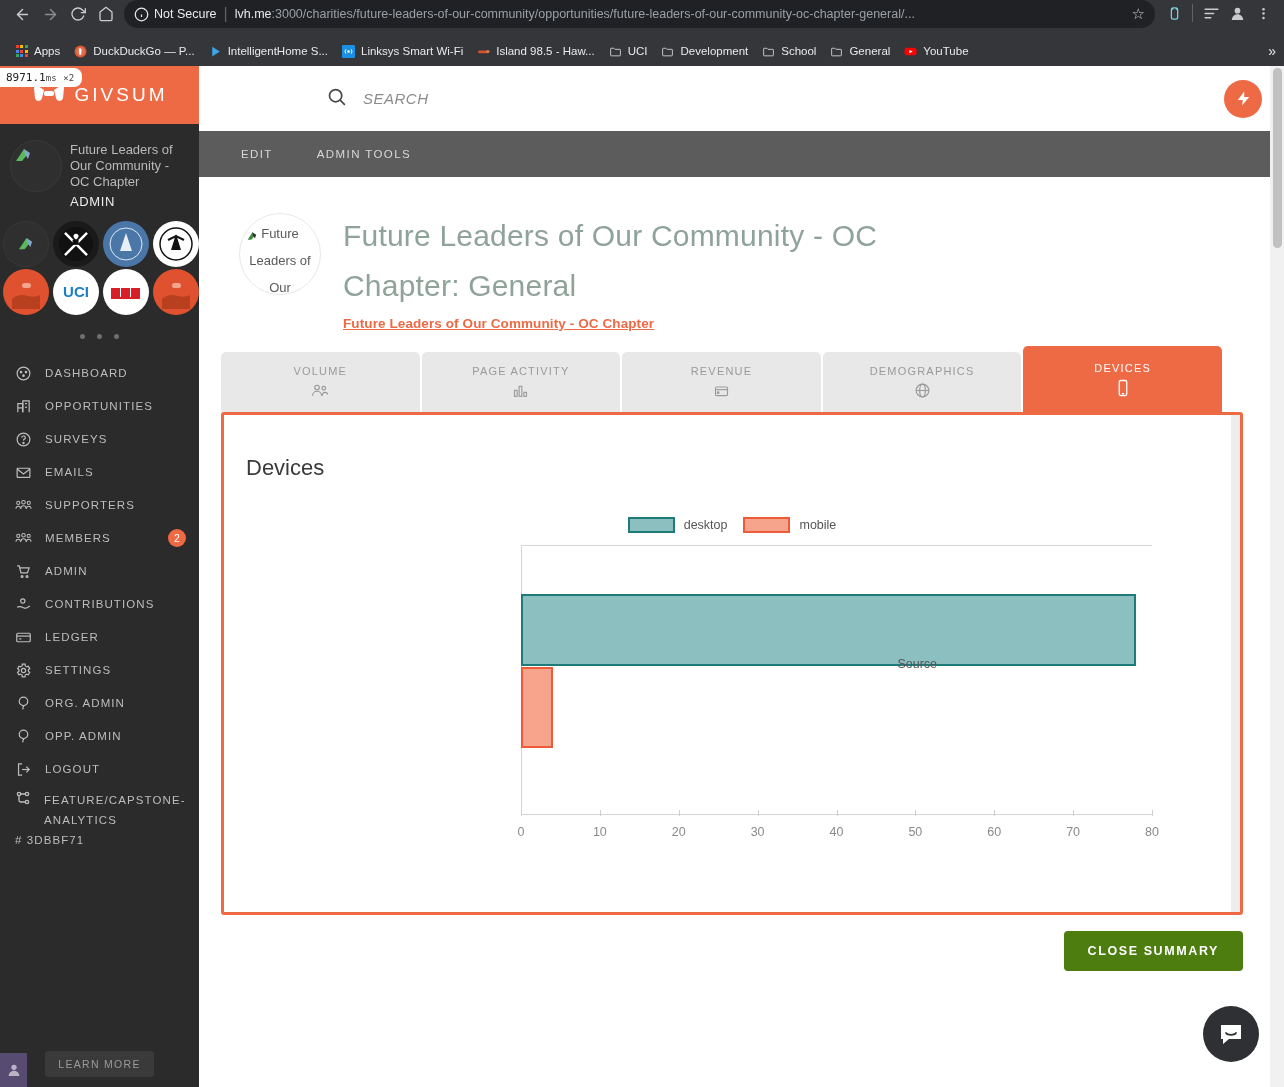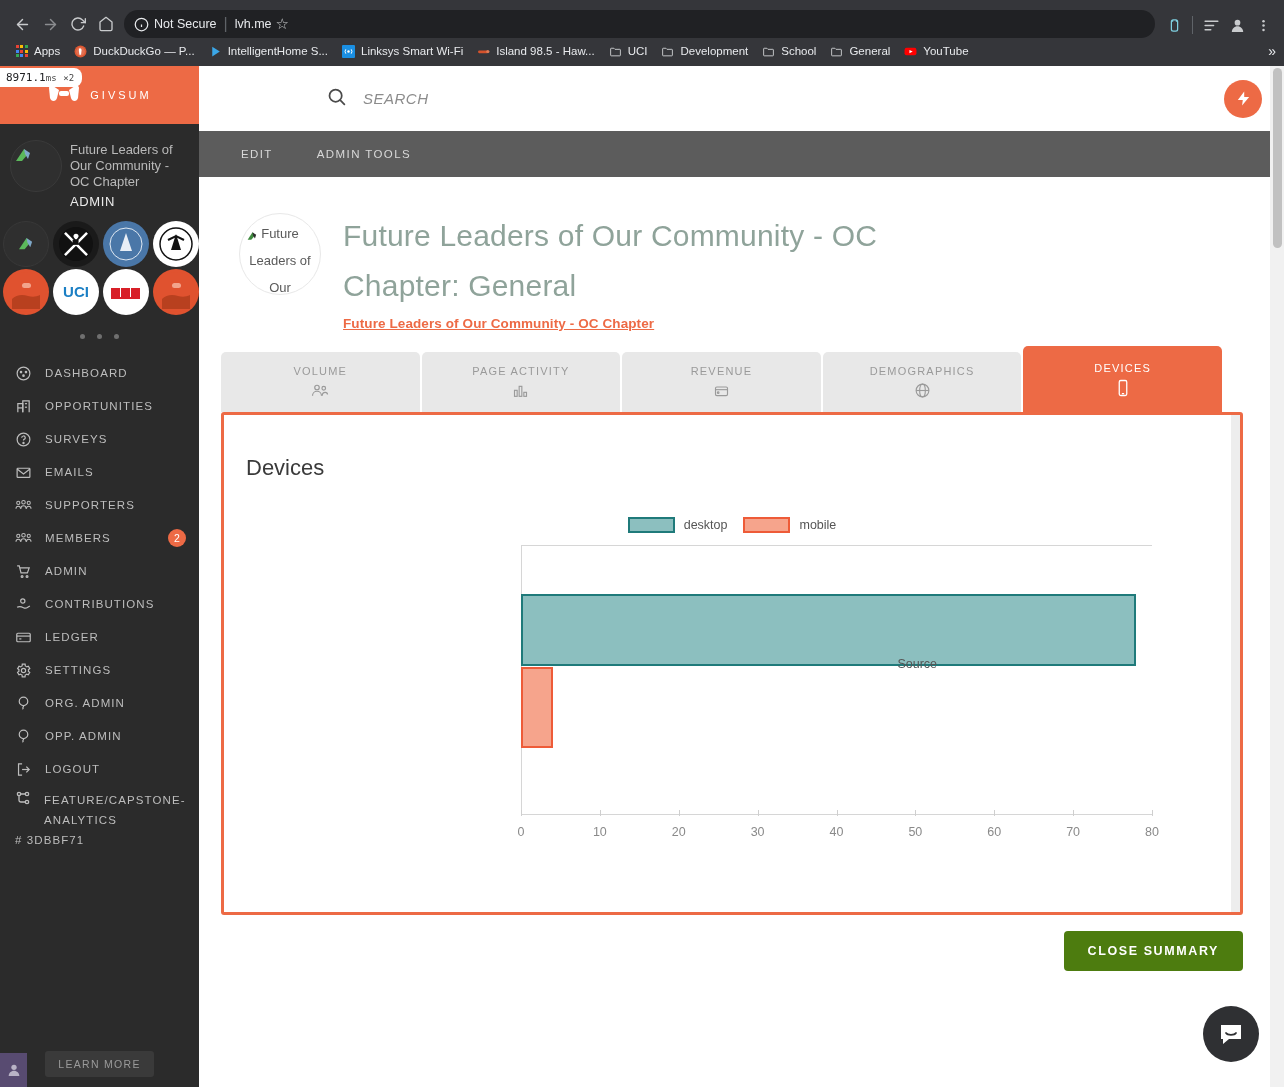--- a/index.html
+++ b/index.html
@@ -5,21 +5,21 @@
   * { box-sizing: border-box; margin: 0; padding: 0; }
   html, body {
     width: 1284px; height: 1087px;
     font-family: "Liberation Sans", sans-serif;
     background: #ffffff;
     overflow: hidden;
   }
 
   
   .browser-chrome { width: 1284px; height: 66px; background: #35363a; position: relative; }
-  .omnibar-row { height: 38px; display: flex; align-items: flex-end; padding: 0 8px; }
+  .omnibar-row { height: 38px; display: flex; align-items: flex-start; padding: 0 8px; }
   .nav-btn {
     width: 28px; height: 28px; display: flex; align-items: center; justify-content: center;
     color: #c9cbcd; font-size: 16px; border-radius: 50%; flex: 0 0 auto;
   }
   .nav-btn svg { display:block; }
   .omnibox {
     flex: 1 1 auto; height: 28px; background: #202124; border-radius: 14px;
     display: flex; align-items: center; padding: 0 10px; margin: 0 6px 0 4px;
     min-width: 0;
   }
@@ -57,21 +57,21 @@
   
   .sidebar {
     width: 199px; height: 1021px; background: #2b2b2b; flex: 0 0 199px;
     position: relative; overflow: hidden;
   }
   .logo-bar {
     height: 58px; background: #ed6a45; display: flex; align-items: center;
     justify-content: center; gap: 9px;
   }
   .logo-mark { width: 34px; height: 22px; }
-  .logo-text { color: #fff; font-size: 11px; letter-spacing: 3px; font-weight: 500; }
+  .logo-text { color: #fff; font-size: 19px; letter-spacing: 3px; font-weight: 500; }
 
   .perf-badge {
     position: absolute; top: 2px; left: 0; background: #fff; color: #202124;
     font-family: "DejaVu Sans Mono", monospace; font-size: 11px; padding: 3px 8px 3px 6px;
     border-radius: 0 8px 8px 0; z-index: 50; white-space: nowrap;
   }
   .perf-badge small { font-size: 9px; color:#444; }
 
   .org-block { display: flex; padding: 16px 10px 4px 10px; gap: 8px; }
   .org-avatar {
@@ -262,20 +262,21 @@
       <span class="info-icon">
         <svg width="15" height="15" viewBox="0 0 24 24" fill="none" stroke="#e8eaed" stroke-width="2">
             <circle cx="12" cy="12" r="10"></circle>
             <line x1="12" y1="16" x2="12" y2="12"></line>
             <line x1="12" y1="8" x2="12.01" y2="8"></line>
           </svg>
       </span>
       <span class="notsecure">Not Secure</span>
       <span class="url-sep">|</span>
       <span class="url-host">lvh.me</span>
+      <span class="url-path">:3000/charities/future-leaders-of-our-community/opportunities/future-leaders-of-our-community-oc-chapter-general/...</span>
       <span class="star-icon">☆</span>
     </div>
 
     <div class="omni-right">
       <div class="ext-icon">
         <svg width="15" height="15" viewBox="0 0 24 24" fill="none" stroke="#7fd0e0" stroke-width="2">
             <rect x="7" y="3" width="10" height="18" rx="3"></rect>
             <line x1="9" y1="3" x2="9" y2="6"></line>
             <line x1="15" y1="3" x2="15" y2="6"></line>
           </svg>

